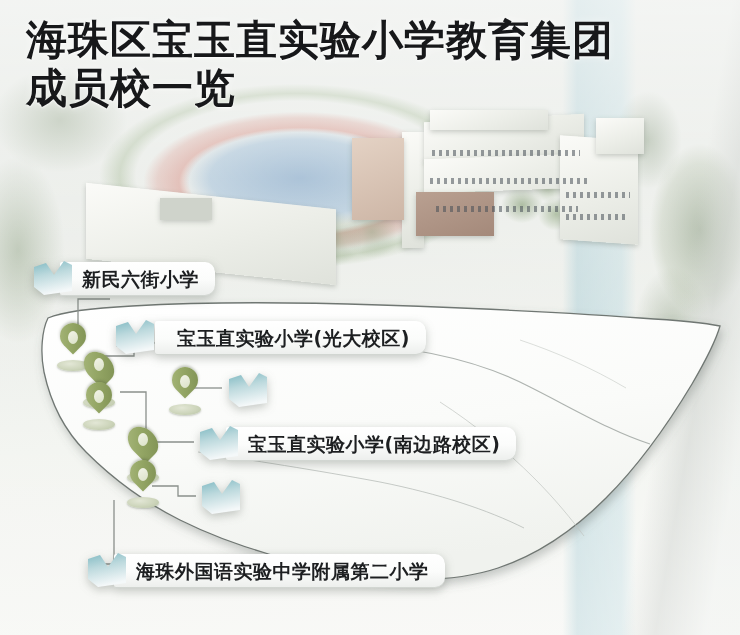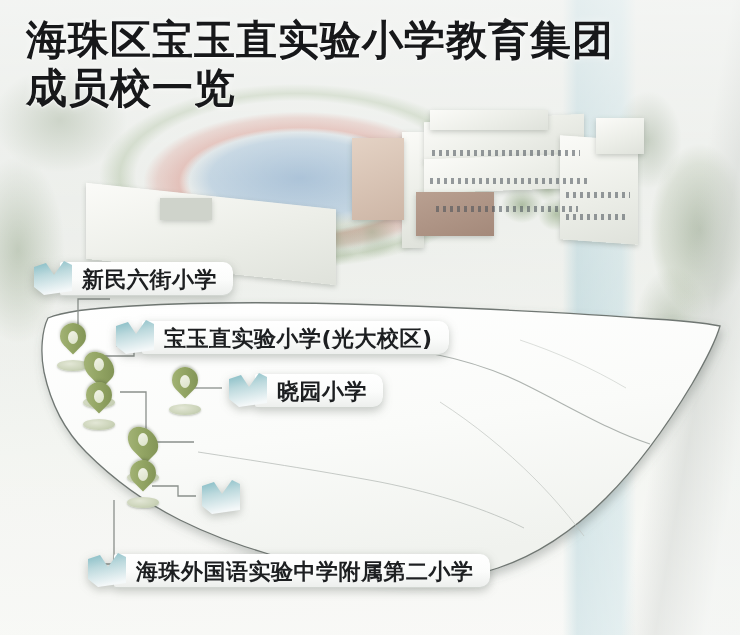--- a/index.html
+++ b/index.html
@@ -166,21 +166,21 @@
     display: flex;
     align-items: center;
     padding: 0 16px 0 22px;
     background: linear-gradient(180deg, #ffffff 0%, #fbfcfb 52%, #eceeec 100%);
     border-radius: 2px 10px 10px 2px;
     box-shadow: inset 0 -1px 0 rgba(160,168,160,0.35);
   }
   .plate span {
     font-family: "DejaVu Sans", "Liberation Sans", sans-serif;
     font-weight: 700;
-    font-size: 22px;
+    font-size: 19px;
     line-height: 19px;
     color: #1d1f21;
     white-space: nowrap;
     letter-spacing: 0.5px;
   }
 </style>
 </head>
 <body>
 
 <div id="stage">
@@ -297,21 +297,21 @@
           </linearGradient>
         </defs>
         <path d="M4,8 L16,4 L24,16 L34,2 L42,6 L42,32 L14,36 L4,28 Z" fill="url(#fg1)"></path>
       </svg>
     </div>
     <div class="plate">
       <span>新民六街小学</span>
     </div>
   </div>
 
-  <div class="banner" style="left:112px;top:318px;">
+  <div class="banner" style="left:112px;top:318px;gap:13px;">
     <div class="flag">
       <svg width="46" height="40" viewBox="0 0 46 40">
         <defs>
           <linearGradient id="fg2" x1="0" y1="0" x2="0.25" y2="1">
             <stop offset="0%" stop-color="#7fb9c2"></stop>
             <stop offset="45%" stop-color="#bcd9dd"></stop>
             <stop offset="100%" stop-color="#f4f8f9"></stop>
           </linearGradient>
         </defs>
         <path d="M4,8 L16,4 L24,16 L34,2 L42,6 L42,32 L14,36 L4,28 Z" fill="url(#fg2)"></path>
@@ -328,25 +328,39 @@
         <defs>
           <linearGradient id="fg3" x1="0" y1="0" x2="0.25" y2="1">
             <stop offset="0%" stop-color="#7fb9c2"></stop>
             <stop offset="45%" stop-color="#bcd9dd"></stop>
             <stop offset="100%" stop-color="#f4f8f9"></stop>
           </linearGradient>
         </defs>
         <path d="M4,8 L16,4 L24,16 L34,2 L42,6 L42,32 L14,36 L4,28 Z" fill="url(#fg3)"></path>
       </svg>
     </div>
+  </div>
+
+  <div class="banner" style="left:196px;top:424px;">
+    <div class="flag">
+      <svg width="46" height="40" viewBox="0 0 46 40">
+        <defs>
+          <linearGradient id="fg4" x1="0" y1="0" x2="0.25" y2="1">
+            <stop offset="0%" stop-color="#7fb9c2"></stop>
+            <stop offset="45%" stop-color="#bcd9dd"></stop>
+            <stop offset="100%" stop-color="#f4f8f9"></stop>
+          </linearGradient>
+        </defs>
+        <path d="M4,8 L16,4 L24,16 L34,2 L42,6 L42,32 L14,36 L4,28 Z" fill="url(#fg4)"></path>
+      </svg>
+    </div>
     <div class="plate">
-      <span>晓园小学</span>
-    </div>
-  </div>
-
+      <span>宝玉直实验小学(南边路校区)</span>
+    </div>
+  </div>
 
   <div class="banner" style="left:198px;top:478px;">
     <div class="flag">
       <svg width="46" height="40" viewBox="0 0 46 40">
         <defs>
           <linearGradient id="fg5" x1="0" y1="0" x2="0.25" y2="1">
             <stop offset="0%" stop-color="#7fb9c2"></stop>
             <stop offset="45%" stop-color="#bcd9dd"></stop>
             <stop offset="100%" stop-color="#f4f8f9"></stop>
           </linearGradient>

